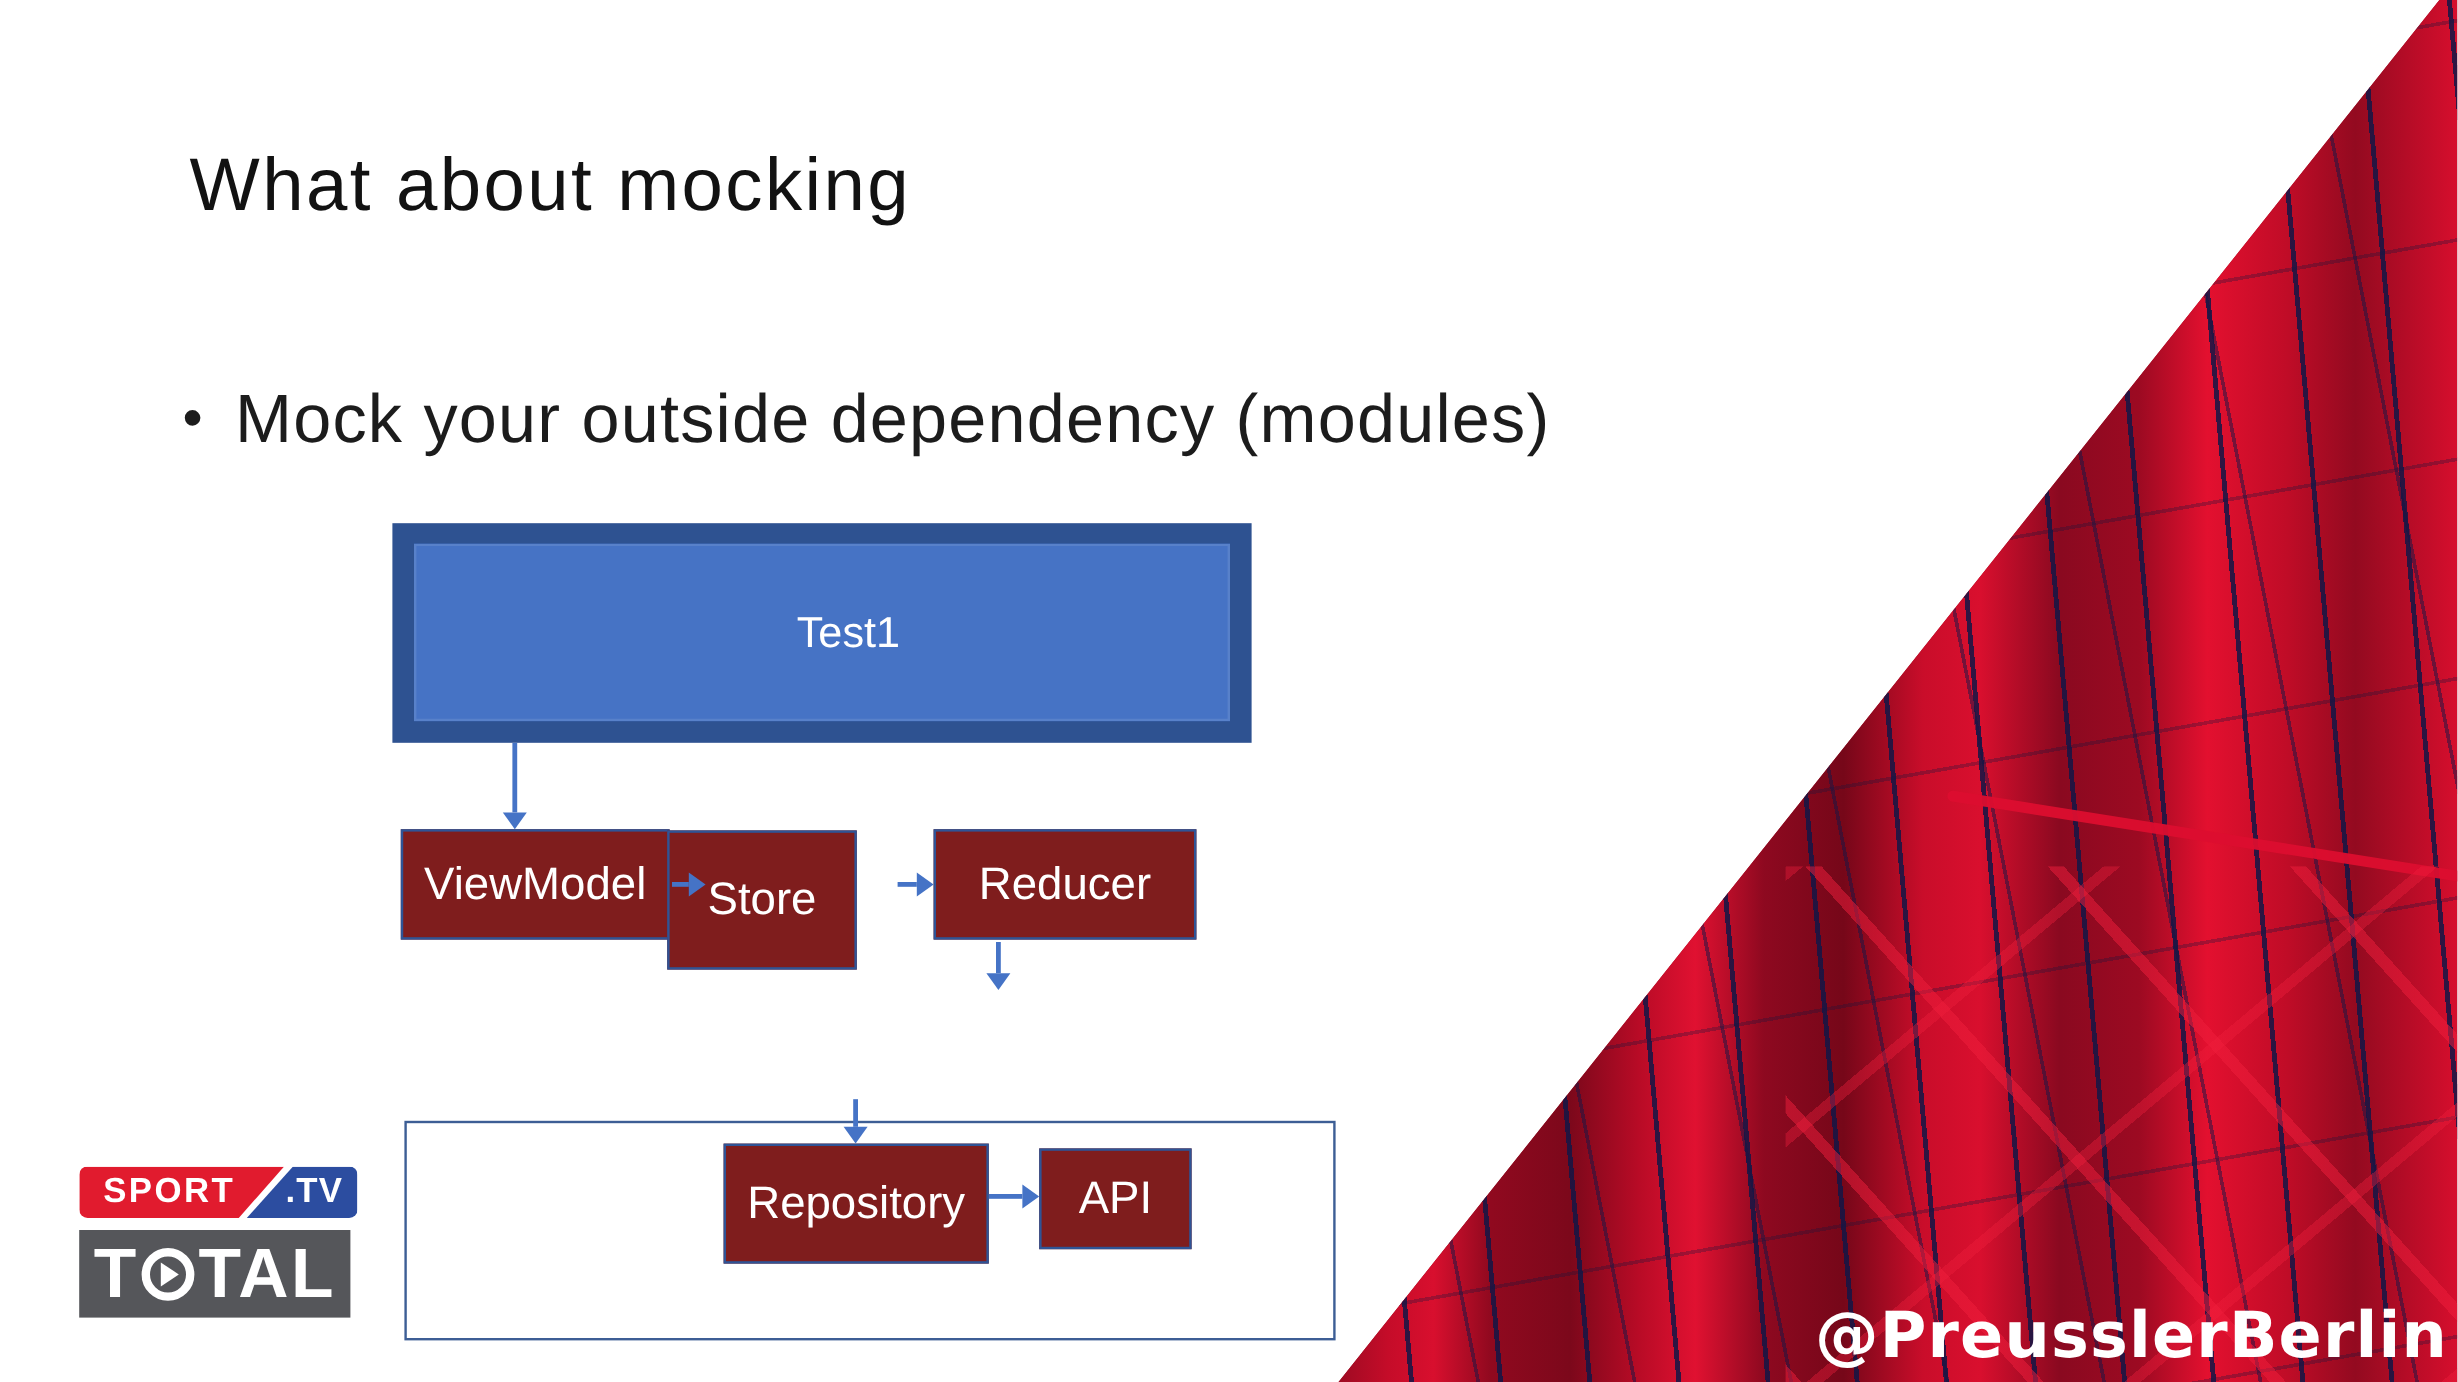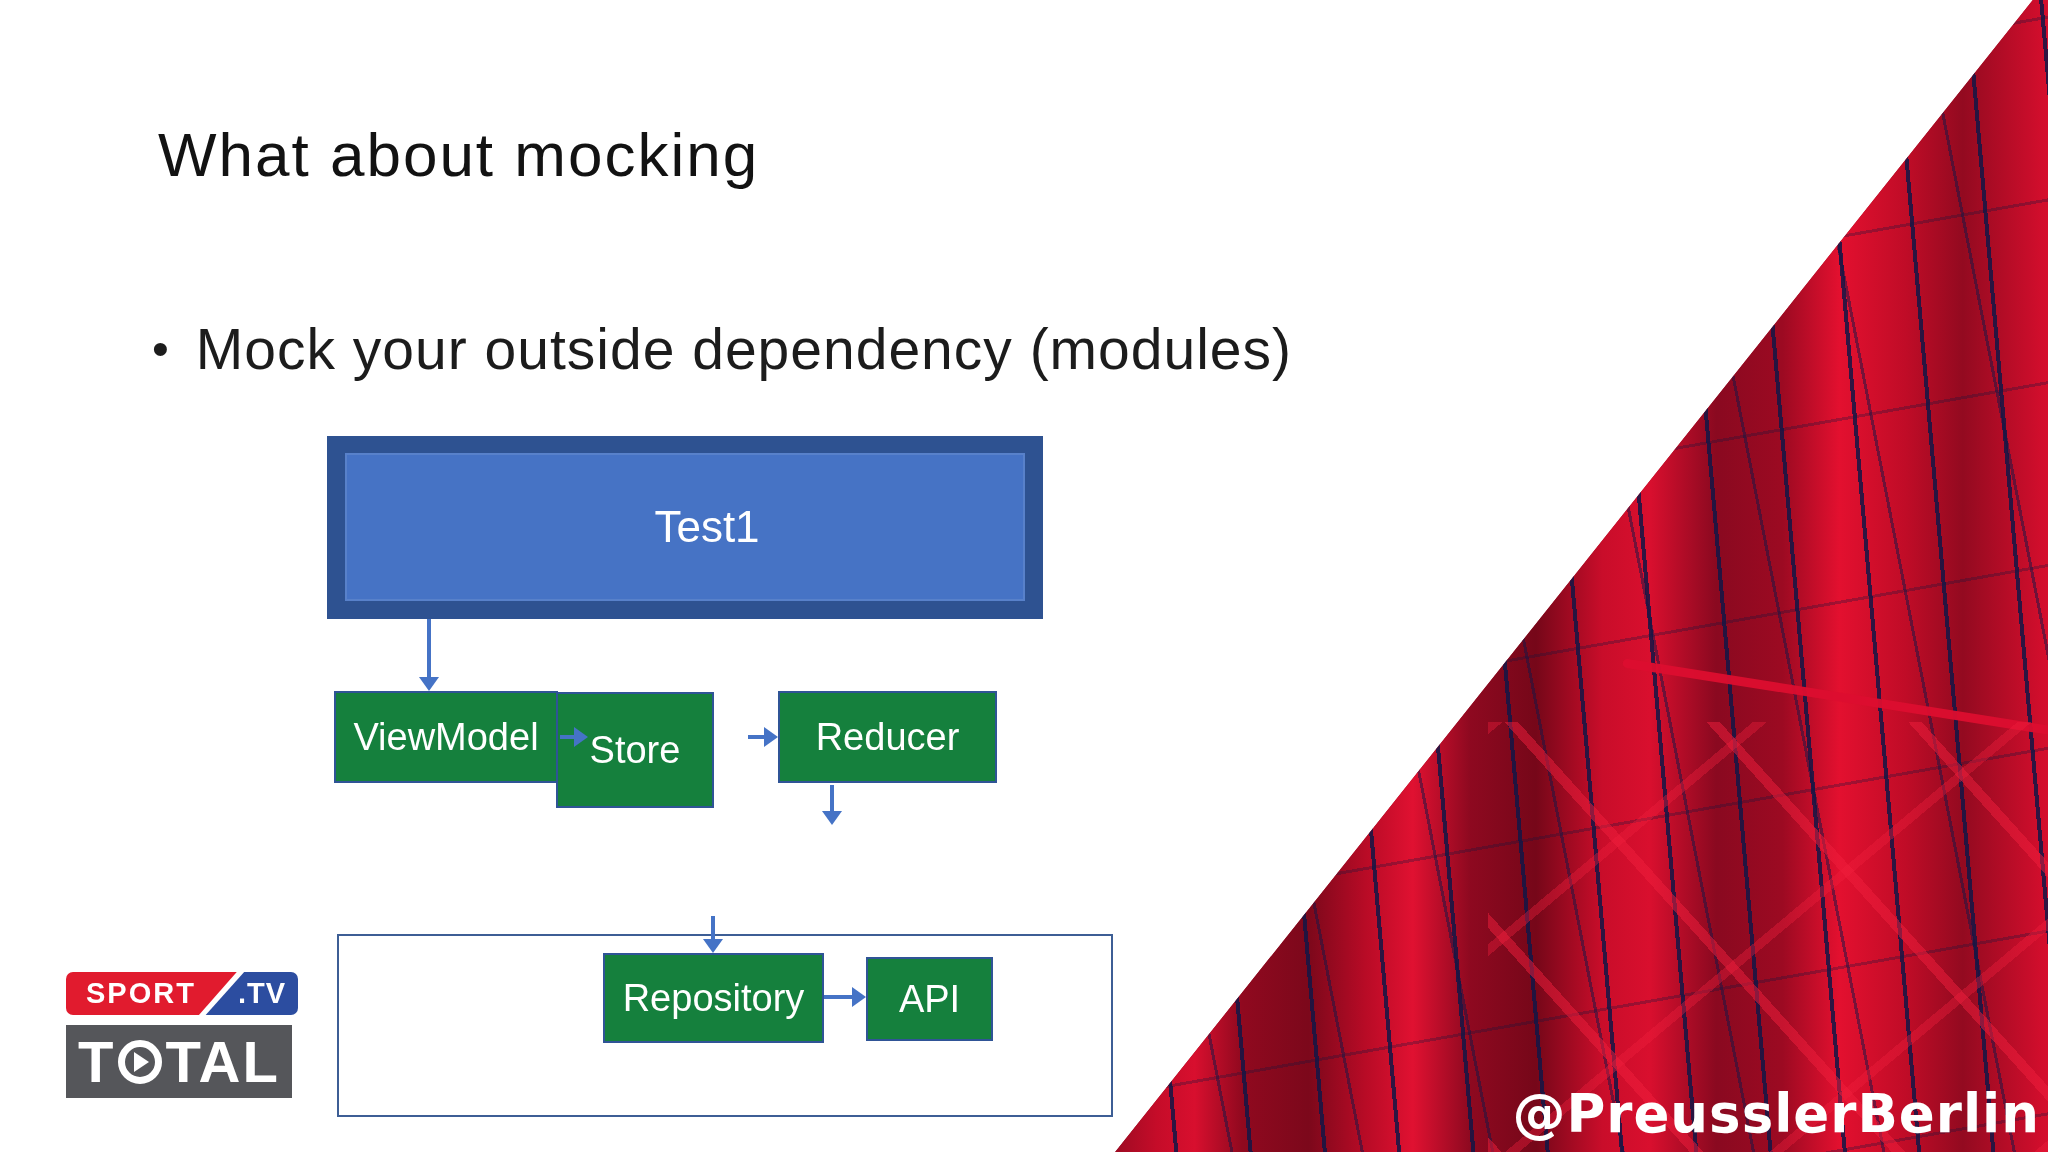--- a/index.html
+++ b/index.html
@@ -25,32 +25,32 @@
   
   .frame{
     position:absolute;left:327px;top:436px;width:716px;height:183px;
     background:#2E5291;
   }
   .frame-inner{
     position:absolute;left:18px;top:17px;right:18px;bottom:18px;
     background:#4673C5;
     box-shadow:inset 0 0 0 2px rgba(255,255,255,0.10);
     display:flex;align-items:center;justify-content:center;
-    color:#fff;font-size:44px;padding-left:44px;
+    color:#fff;font-size:36px;padding-left:44px;
   }
   .node{
-    position:absolute;background:#15803d;border:2px solid #2F5496;
+    position:absolute;background:#7f1d1d;border:2px solid #2F5496;
     display:flex;align-items:center;justify-content:center;
     color:#fff;font-size:38px;box-sizing:border-box;z-index:2;
   }
   .node-viewmodel{left:334px;top:691px;width:224px;height:92px;}
   .node-store{left:556px;top:692px;width:158px;height:116px;}
   .node-reducer{left:778px;top:691px;width:219px;height:92px;}
   .node-sideeffects{left:669px;top:825px;width:218px;height:91px;}
-  .node-repository{left:603px;top:953px;width:221px;height:90px;}
+  .node-repository{left:603px;top:953px;width:221px;height:100px;}
   .node-api{left:866px;top:957px;width:127px;height:84px;}
   .flow-container{
     position:absolute;left:337px;top:934px;width:776px;height:183px;
     background:#ffffff;border:2px solid #3D5E95;box-sizing:border-box;z-index:1;
   }
   
   .av{position:absolute;width:4px;background:#4573C6;z-index:3;}
   .av::after{
     content:'';position:absolute;bottom:-14px;left:50%;transform:translateX(-50%);
     border-left:10px solid transparent;border-right:10px solid transparent;

